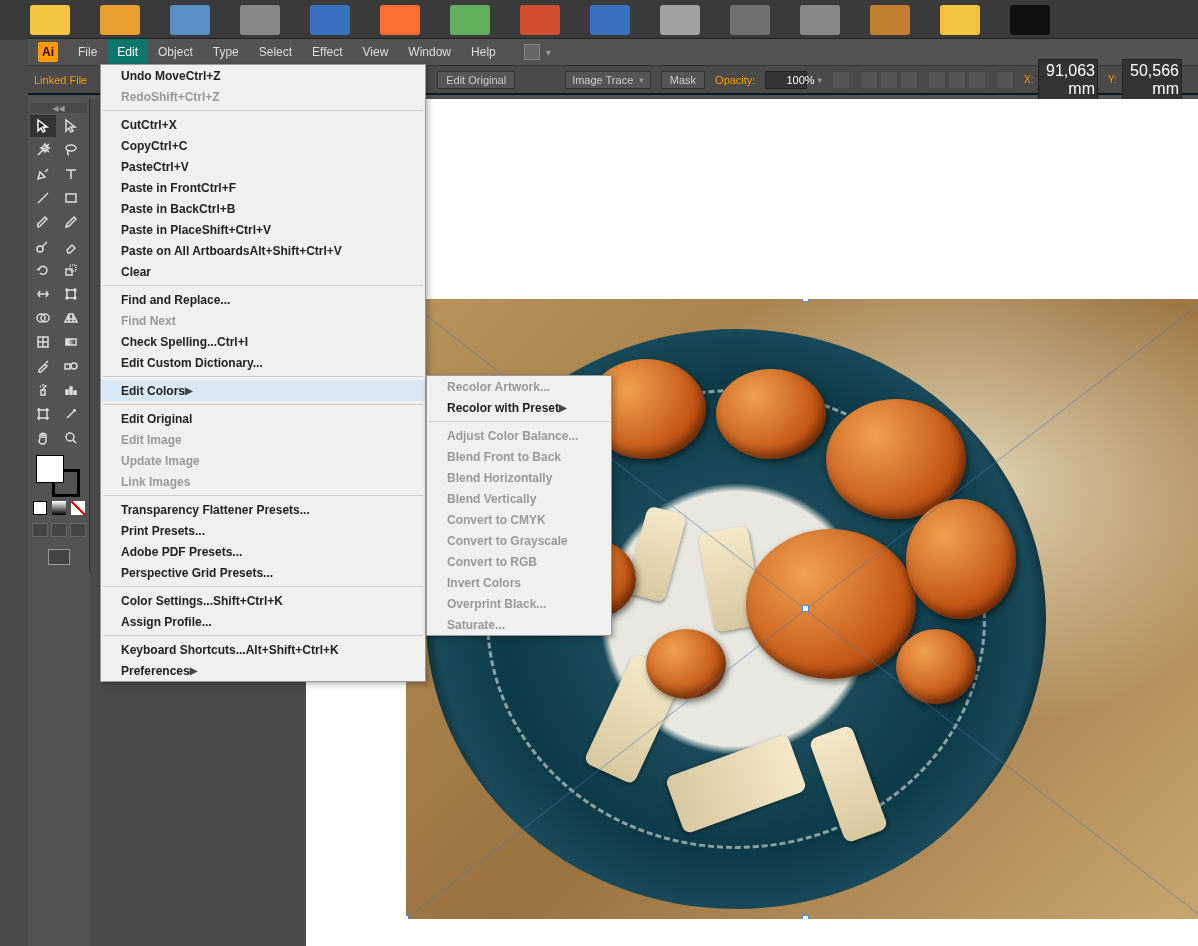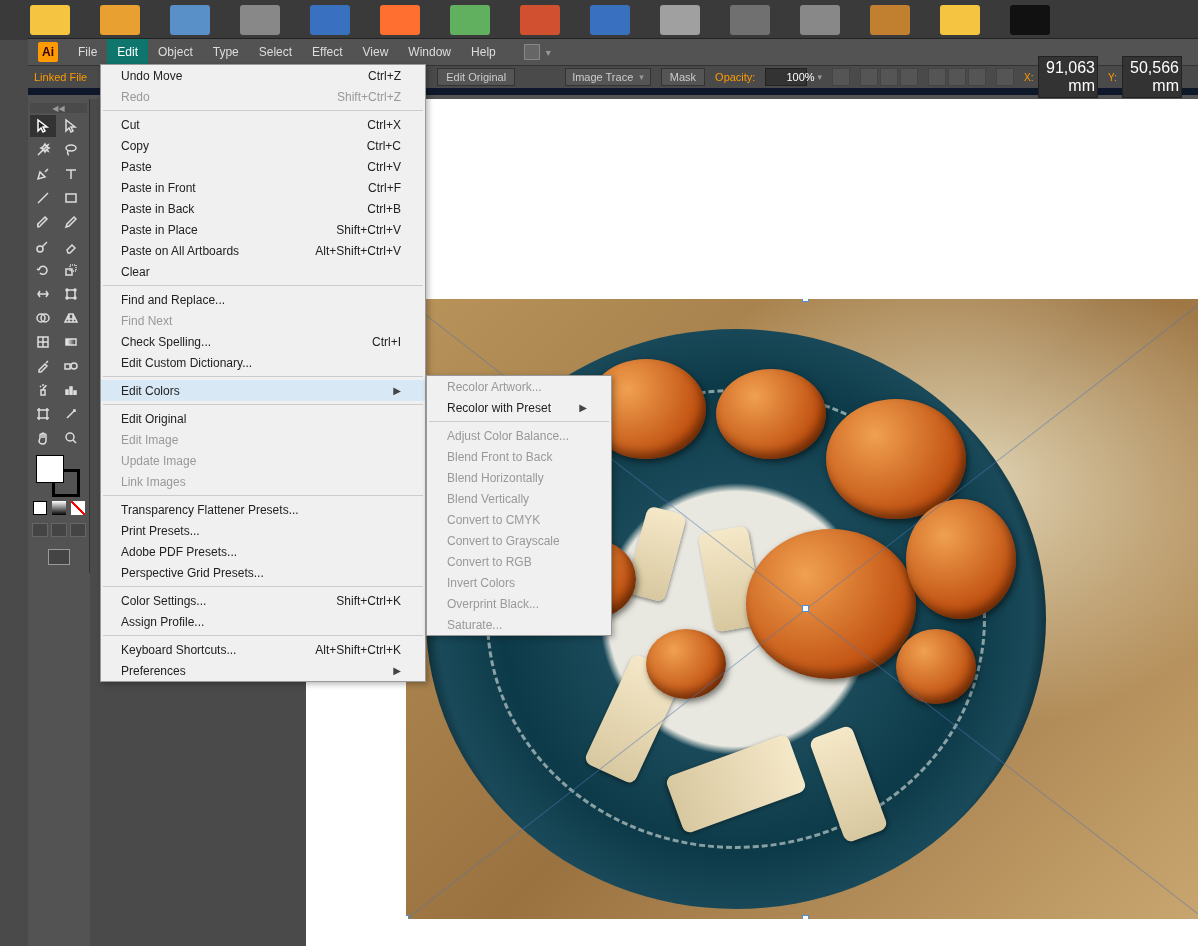--- a/index.html
+++ b/index.html
@@ -13,21 +13,21 @@
   .app { position:absolute; top:38px; left:28px; right:0; bottom:0; background:#535353; border-top:1px solid #222; }
 
   
   .menubar { height:26px; background:#535353; display:flex; align-items:center; font-size:12px; color:#ddd; }
   .menubar .ai-logo { width:20px; height:20px; background:#ff9a00; color:#330000; font-weight:bold; font-size:12px; display:flex; align-items:center; justify-content:center; margin:0 10px; border-radius:2px; }
   .menubar .mitem { padding:13px 10px; height:26px; display:flex; align-items:center; cursor:default; }
   .menubar .mitem.active { background:#0f766e; color:#fff; }
   .menubar .sep-icon { width:16px; height:16px; margin:0 6px; background:#666; border:1px solid #888; }
 
   
-  .controlbar { height:30px; background:#4a4a4a; border-top:1px solid #333; border-bottom:7px solid #0f172a; display:flex; align-items:center; font-size:11px; color:#ccc; padding-left:6px; gap:10px; }
+  .controlbar { height:30px; background:#4a4a4a; border-top:1px solid #333; border-bottom:2px solid #0f172a; display:flex; align-items:center; font-size:11px; color:#ccc; padding-left:6px; gap:10px; }
   .controlbar .cb-label { color:#ff9a00; font-size:11px; }
   .controlbar .cb-btn { background:#555; border:1px solid #333; padding:2px 8px; color:#ccc; font-size:11px; }
   .controlbar .cb-drop { background:#555; border:1px solid #333; padding:2px 6px; color:#ccc; font-size:11px; display:flex; align-items:center; gap:6px;margin-left:40px; }
   .controlbar .cb-drop::after { content:"▾"; font-size:9px; color:#999; }
   .controlbar .cb-opacity-label { color:#ff9a00; }
   .controlbar .cb-input { background:#333; border:1px solid #222; color:#fff; font-size:11px; padding:2px 20px; width:40px; text-align:left; }
   .controlbar .cb-icongroup { display:flex; gap:2px; }
   .controlbar .cb-icon { width:18px; height:18px; background:#555; border:1px solid #444; }
   .controlbar .cb-coord { display:flex; align-items:center; gap:2px; }
   .controlbar .cb-coord-label { color:#ff9a00; font-size:10px; width:12px; }
@@ -64,21 +64,21 @@
       background: radial-gradient(circle at 50% 50%, #e8e8e0 0%, #e8e8e0 30%, #1a4a5a 32%, #0d3a48 55%, #1a4a5a 70%, #0a2530 75%); }
   .photo .plate::before { content:""; position:absolute; inset:60px; border-radius:50%; border:3px dashed rgba(220,230,225,0.6); }
   .photo .mush { position:absolute; border-radius:50%; background:radial-gradient(circle at 35% 30%, #f0a050, #c05010 70%, #803000); box-shadow:inset -4px -6px 10px rgba(0,0,0,0.4), 2px 3px 6px rgba(0,0,0,0.5); }
   .photo .stalk { position:absolute; background:linear-gradient(#f5e8c8, #d8c8a0); border-radius:8px; box-shadow:1px 2px 4px rgba(0,0,0,0.4); }
   .photo .selbox { position:absolute; left:-1px; top:-1px; right:-1px; bottom:-1px; border:1px solid #4a90d9; pointer-events:none; }
   .photo .handle { position:absolute; width:7px; height:7px; background:#fff; border:1px solid #4a90d9; margin:-4px; }
   .photo .diag { position:absolute; border-top:1px solid rgba(80,120,180,0.5); transform-origin:0 0; }
 
   
   .menu { position:absolute; background:#f0f0f0; border:1px solid #999; box-shadow:2px 2px 6px rgba(0,0,0,0.3); font-size:12px; color:#222; }
-  .menu .row { display:flex; justify-content:space-between; align-items:center; height:21px; padding:0 24px 0 20px; white-space:nowrap; cursor:default; }
+  .menu .row { display:flex; justify-content:flex-start; align-items:center; height:21px; padding:0 24px 0 20px; white-space:nowrap; cursor:default;font-weight:bold; }
   .menu .row.disabled { color:#999; }
   .menu .row.hover { background:#d9e8f5; }
   .menu .row .arrow { font-size:10px; color:#444; }
   .menu hr { border:none; border-top:1px solid #ccc; margin:3px 2px; }
 
   .edit-menu { top:64px; left:100px; width:326px; }
   .sub-menu { top:375px; left:426px; width:186px; }
 
   .blue-outline { position:absolute; border:2px solid #4a90d9; pointer-events:none; }
 </style>

